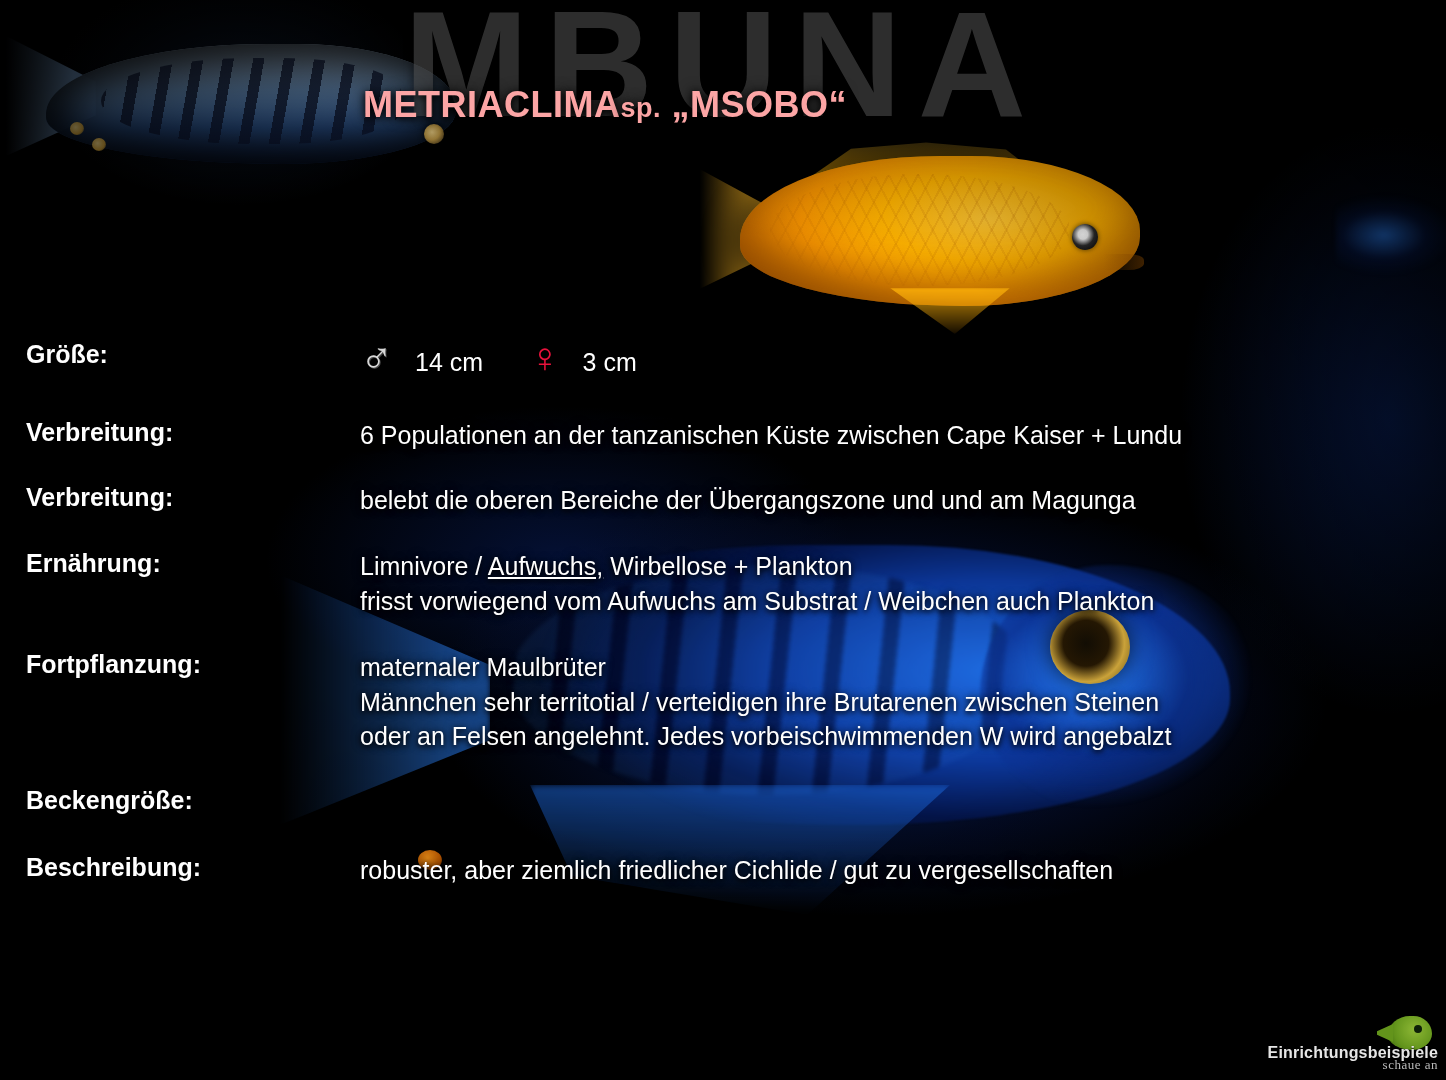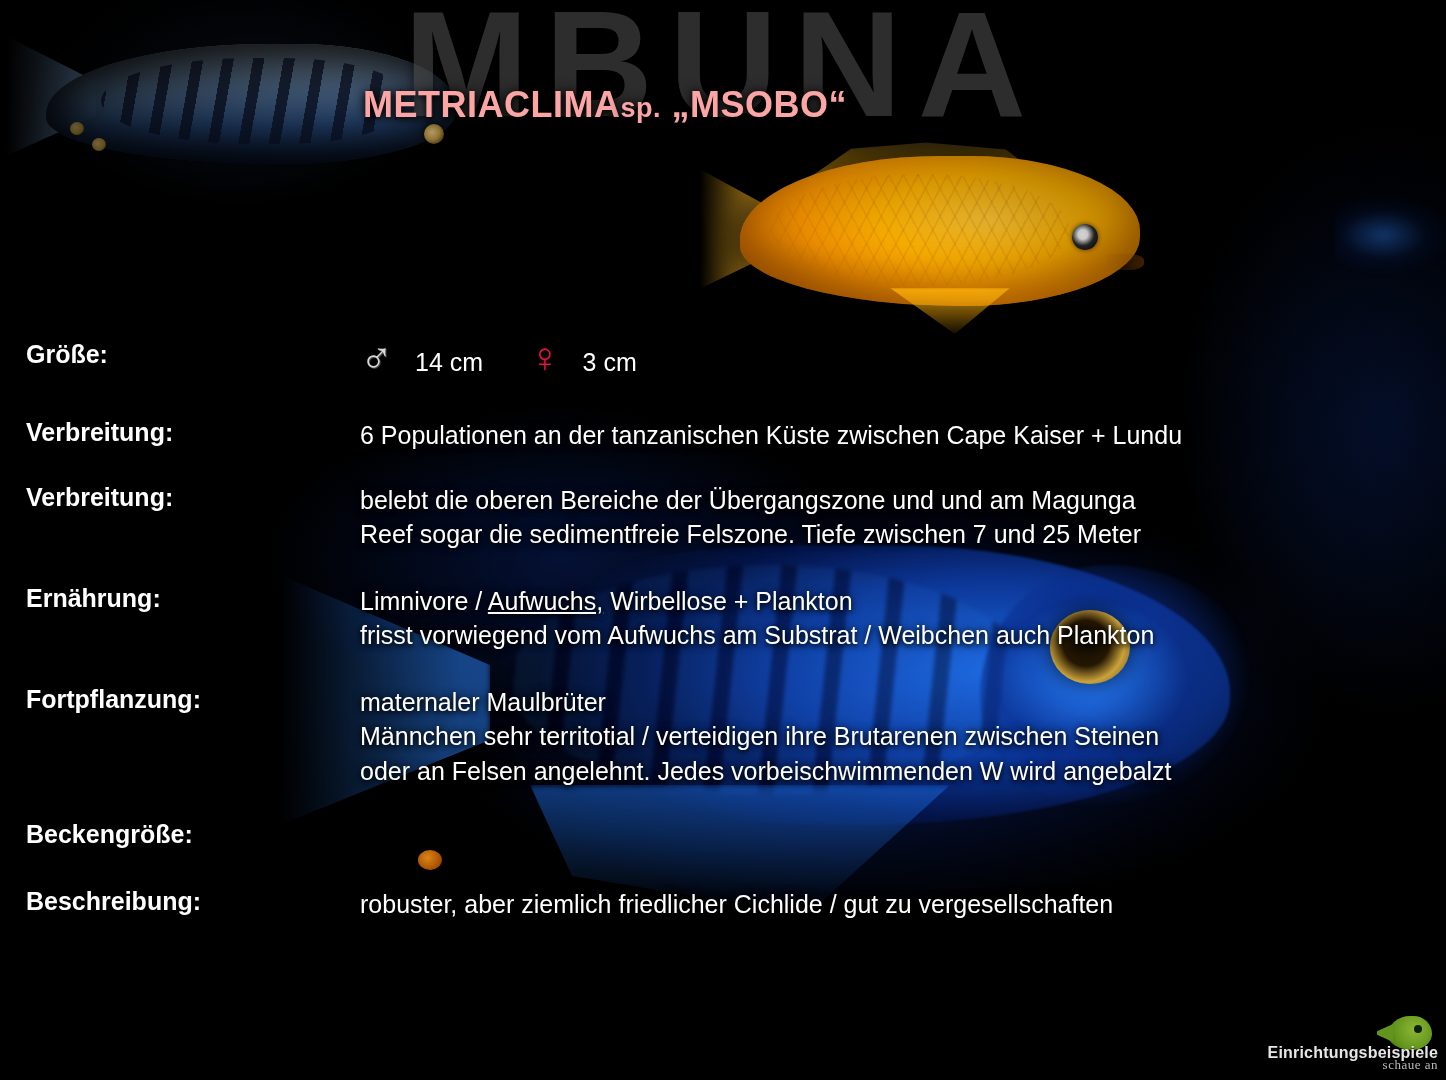--- a/index.html
+++ b/index.html
@@ -459,21 +459,20 @@
       <div class="label">Verbreitung:</div>
       <div class="value">
         <span class="line">6 Populationen an der tanzanischen Küste zwischen Cape Kaiser + Lundu</span>
       </div>
     </div>
 
     <div class="row lebensraum">
       <div class="label">Verbreitung:</div>
       <div class="value">
         <span class="line">belebt die oberen Bereiche der Übergangszone und und am Magunga</span>
-        <span class="line">Reef sogar die sedimentfreie Felszone. Tiefe zwischen 7 und 25 Meter</span>
       </div>
     </div>
 
     <div class="row ernaehrung">
       <div class="label">Ernährung:</div>
       <div class="value">
         <span class="line"><span>Limnivore / </span><span class="underline">Aufwuchs,</span><span> Wirbellose + Plankton</span></span>
         <span class="line">frisst vorwiegend vom Aufwuchs am Substrat / Weibchen auch Plankton</span>
       </div>
     </div>

